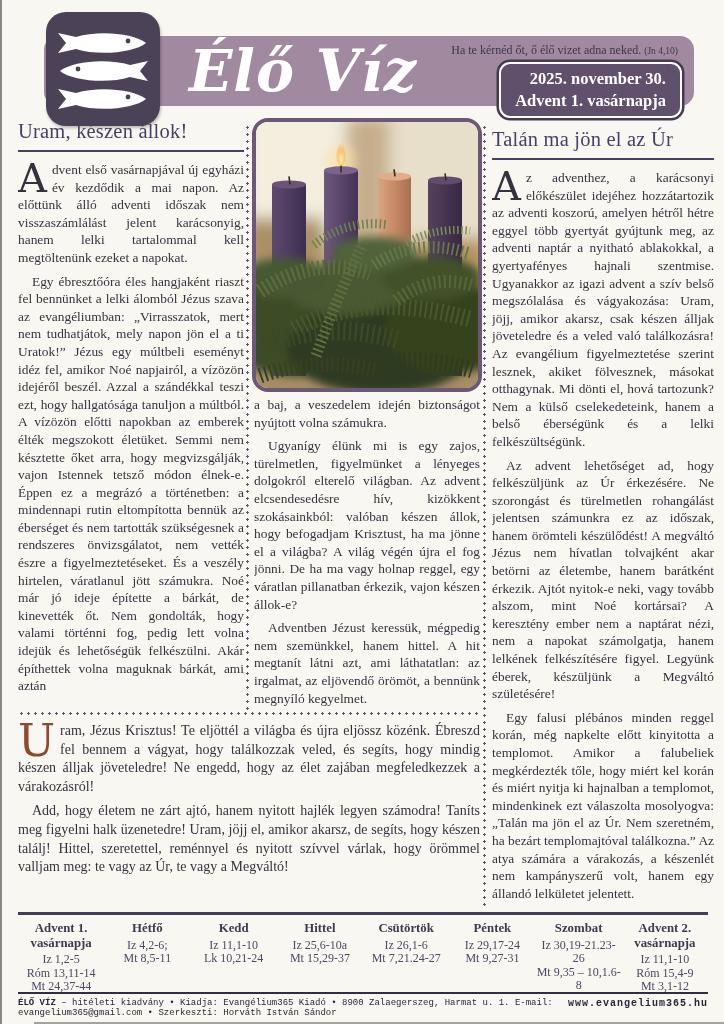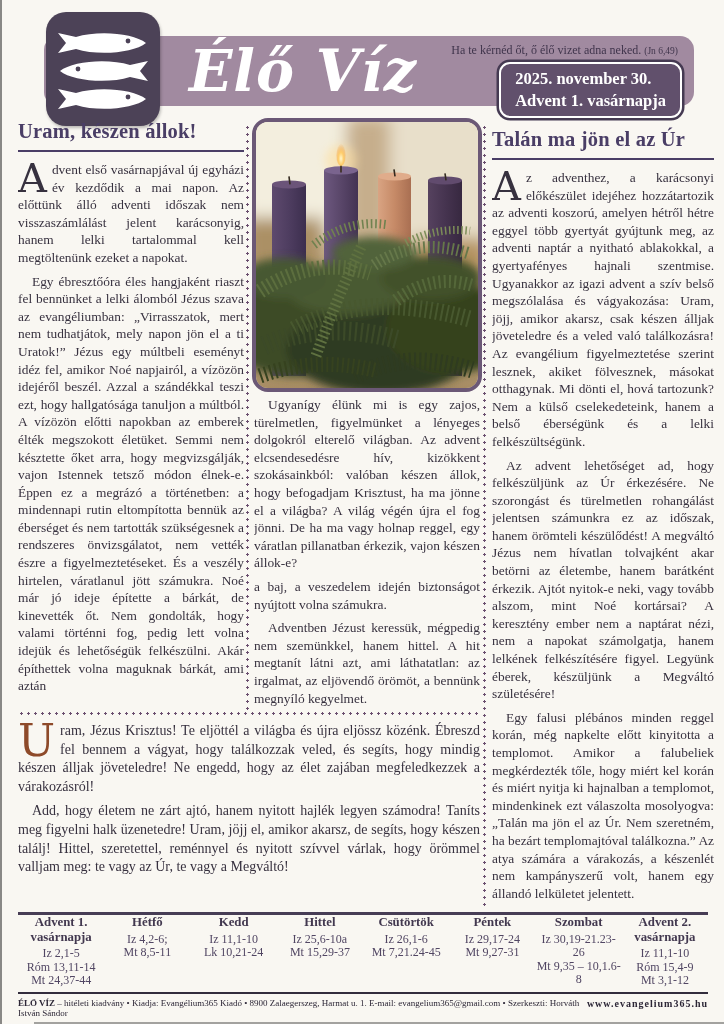--- a/index.html
+++ b/index.html
@@ -8,33 +8,33 @@
   .scan-left{position:absolute;left:0;top:0;width:2px;height:100%;background:#2e2e2e;opacity:.55;}
   .scan-bottom{position:absolute;left:34px;right:0;bottom:0;height:2px;background:#3a3a3a;opacity:.45;}
 
   
   .banner{position:absolute;left:44px;top:36px;width:650px;height:70px;background:#a18aa0;border-radius:14px;}
   .quote{position:absolute;top:7px;right:16px;font-size:12px;color:#40354c;white-space:nowrap;}
   .quote .qref{font-size:9.5px;}
   .masthead-title{position:absolute;left:104px;top:-8px;width:310px;text-align:center;
         font-family:"DejaVu Serif",serif;font-style:italic;font-weight:bold;font-size:57px;
         line-height:86px;color:#ffffff;letter-spacing:1px;}
-  .datebox{position:absolute;top:26px;right:12px;background:#61506c;color:#fff;text-align:left;
+  .datebox{position:absolute;top:26px;right:12px;background:#61506c;color:#fff;text-align:right;
         border:2.5px solid #ffffff;box-shadow:0 0 0 2.5px #453a52;border-radius:11px;
         padding:4px 14px;font-size:16.5px;font-weight:bold;line-height:1.32;}
   .logo{position:absolute;left:46px;top:12px;width:114px;height:114px;background:#4c4257;border-radius:20px;
         box-shadow:1px 2px 3px rgba(0,0,0,.25);}
   .logo svg{position:absolute;left:7px;top:7px;width:100px;height:100px;}
 
   
   .col{position:absolute;overflow:hidden;}
   .col1{left:18px;top:118px;width:226px;height:594px;}
   .col2{left:254px;top:396px;width:226px;height:316px;}
   .col3{left:492px;top:126px;width:222px;height:792px;}
-  .title{font-size:20.5px;font-weight:bold;margin:0 0 9px 0;padding:2px 0 7px 0;letter-spacing:.2px;}
+  .title{font-size:20.5px;font-weight:normal;margin:0 0 9px 0;padding:2px 0 7px 0;letter-spacing:.2px;}
   .purple{color:#4a3e66;border-bottom:2.5px solid #4a3e66;}
   .brown{color:#8e4a2a;border-bottom:2.5px solid #8e4a2a;}
   .jp{font-size:13.4px;line-height:17.6px;text-align:justify;margin:0 0 6px 0;}
   .ind{text-indent:14px;}
   .dc{float:left;font-size:40px;line-height:33px;padding:1px 5px 0 0;font-family:"DejaVu Serif",serif;}
   .dc-brown{color:#8e4a2a;}
 
   
   .photo{position:absolute;left:252px;top:118px;width:230px;height:274px;margin:0;
          border:4px solid #6b5876;border-radius:16px;overflow:hidden;box-sizing:border-box;background:#d9c8ad;}
@@ -49,45 +49,45 @@
          background-image:radial-gradient(circle,#6a4e6e 1.1px,rgba(0,0,0,0) 1.4px);
          background-size:7px 3px;background-repeat:repeat-x;}
 
   
   .prayer{position:absolute;left:18px;top:722px;width:462px;}
   .prayer .jp{font-size:14px;line-height:18.6px;}
   .prayer .dc{font-size:44px;line-height:36px;}
 
   
   .week{position:absolute;left:18px;top:912px;width:690px;border-top:3px solid #473d55;
-        display:flex;}
+        padding-top:6px;display:flex;}
   .day{flex:1;text-align:center;}
   .day-name{font-weight:bold;font-size:12.8px;line-height:14.5px;color:#42384f;}
   .day-name span{display:block;}
   .day-readings{font-size:12px;line-height:13.5px;color:#514663;margin-top:3px;}
   .day-readings span{display:block;}
 
   
   .imprint{position:absolute;left:18px;right:16px;top:992px;border-top:2px solid #332d3d;
            padding-top:4px;display:flex;justify-content:space-between;align-items:flex-start;
-           font-size:9px;color:#2c2636;}
+           font-size:9px;color:#2c2636;font-family:Liberation Mono, monospace;}
   .imp-brand{font-weight:bold;}
   .imp-site{font-weight:bold;font-size:10px;letter-spacing:1px;white-space:nowrap;}
 </style>
 </head>
 <body>
 
 <div class="page">
   <div class="scan-left"></div>
   <div class="scan-bottom"></div>
 
   <header class="banner">
     <div class="quote">
       <span>Ha te kérnéd őt, ő élő vizet adna neked.</span>
-      <span class="qref">(Jn 6,49)</span>
+      <span class="qref">(Jn 4,10)</span>
     </div>
     <div class="masthead-title">Élő Víz</div>
     <div class="datebox">
       <div>2025. november 30.</div>
       <div>Advent 1. vasárnapja</div>
     </div>
   </header>
 
   <div class="logo">
     <svg viewBox="0 0 100 100">
@@ -196,22 +196,22 @@
         <path d="M58,122 Q92,96 132,102" stroke="#70824f" stroke-width="9" stroke-dasharray="1.6 2.8"></path>
         <path d="M140,177 Q176,150 216,162" stroke="#55683a" stroke-width="13" stroke-dasharray="2 3.2"></path>
         <path d="M4,252 Q60,232 122,247" stroke="#36421f" stroke-width="15" stroke-dasharray="2 3.2"></path>
         <path d="M60,232 Q82,172 106,122" stroke="#5f7140" stroke-width="11" stroke-dasharray="1.8 3"></path>
         <path d="M150,120 Q180,104 214,108" stroke="#7c8d58" stroke-width="8" stroke-dasharray="1.5 2.6"></path>
       </g>
     </svg>
   </figure>
 
   <section class="col col2">
+    <p class="jp">a baj, a veszedelem idején biztonságot nyújtott volna számukra.</p>
     <p class="jp ind">Ugyanígy élünk mi is egy zajos, türelmetlen, figyelmünket a lényeges dolgokról elterelő világban. Az advent elcsendesedésre hív, kizökkent szokásainkból: valóban készen állok, hogy befogadjam Krisztust, ha ma jönne el a világba? A világ végén újra el fog jönni. De ha ma vagy holnap reggel, egy váratlan pillanatban érkezik, vajon készen állok-e?</p>
-    <p class="jp">a baj, a veszedelem idején biztonságot nyújtott volna számukra.</p>
     <p class="jp ind">Adventben Jézust keressük, mégpedig nem szemünkkel, hanem hittel. A hit megtanít látni azt, ami láthatatlan: az irgalmat, az eljövendő örömöt, a bennünk megnyíló kegyelmet.</p>
   </section>
 
   <section class="col col3">
     <h2 class="title purple">Talán ma jön el az Úr</h2>
     <p class="jp"><span class="dc">A</span><span>z adventhez, a karácsonyi előkészület idejéhez hozzátartozik az adventi koszorú, amelyen hétről hétre eggyel több gyertyát gyújtunk meg, az adventi naptár a nyitható ablakokkal, a gyertyafényes hajnali szentmise. Ugyanakkor az igazi advent a szív belső megszólalása és vágyakozása: Uram, jöjj, amikor akarsz, csak készen álljak jöveteledre és a veled való találkozásra! Az evangélium figyelmeztetése szerint lesznek, akiket fölvesznek, másokat otthagynak. Mi dönti el, hová tartozunk? Nem a külső cselekedeteink, hanem a belső éberségünk és a lelki felkészültségünk.</span></p>
     <p class="jp ind">Az advent lehetőséget ad, hogy felkészüljünk az Úr érkezésére. Ne szorongást és türelmetlen rohangálást jelentsen számunkra ez az időszak, hanem örömteli készülődést! A megváltó Jézus nem hívatlan tolvajként akar betörni az életembe, hanem barátként érkezik. Ajtót nyitok-e neki, vagy tovább alszom, mint Noé kortársai? A keresztény ember nem a naptárat nézi, nem a napokat számolgatja, hanem lelkének felkészítésére figyel. Legyünk éberek, készüljünk a Megváltó születésére!</p>
     <p class="jp ind">Egy falusi plébános minden reggel korán, még napkelte előtt kinyitotta a templomot. Amikor a falubeliek megkérdezték tőle, hogy miért kel korán és miért nyitja ki hajnalban a templomot, mindenkinek ezt válaszolta mosolyogva: „Talán ma jön el az Úr. Nem szeretném, ha bezárt templomajtóval találkozna.” Az atya számára a várakozás, a készenlét nem kampányszerű volt, hanem egy állandó lelkületet jelentett.</p>
   </section>
 
@@ -224,21 +224,21 @@
     <p class="jp ind">Add, hogy életem ne zárt ajtó, hanem nyitott hajlék legyen számodra! Taníts meg figyelni halk üzenetedre! Uram, jöjj el, amikor akarsz, de segíts, hogy készen találj! Hittel, szeretettel, reménnyel és nyitott szívvel várlak, hogy örömmel valljam meg: te vagy az Úr, te vagy a Megváltó!</p>
   </section>
 
   <section class="week">
     <div class="day">
       <div class="day-name">
           <span>Advent 1.</span>
           <span>vasárnapja</span>
         </div>
       <div class="day-readings">
-          <span>Iz 2,1-5</span>
+          <span>Iz 1,2-5</span>
           <span>Róm 13,11-14</span>
           <span>Mt 24,37-44</span>
         </div>
     </div>
     <div class="day">
       <div class="day-name">
           <span>Hétfő</span>
           <span></span>
         </div>
       <div class="day-readings">
@@ -269,21 +269,21 @@
           <span></span>
         </div>
     </div>
     <div class="day">
       <div class="day-name">
           <span>Csütörtök</span>
           <span></span>
         </div>
       <div class="day-readings">
           <span>Iz 26,1-6</span>
-          <span>Mt 7,21.24-45</span>
+          <span>Mt 7,21.24-27</span>
           <span></span>
         </div>
     </div>
     <div class="day">
       <div class="day-name">
           <span>Péntek</span>
           <span></span>
         </div>
       <div class="day-readings">
           <span>Iz 29,17-24</span>

